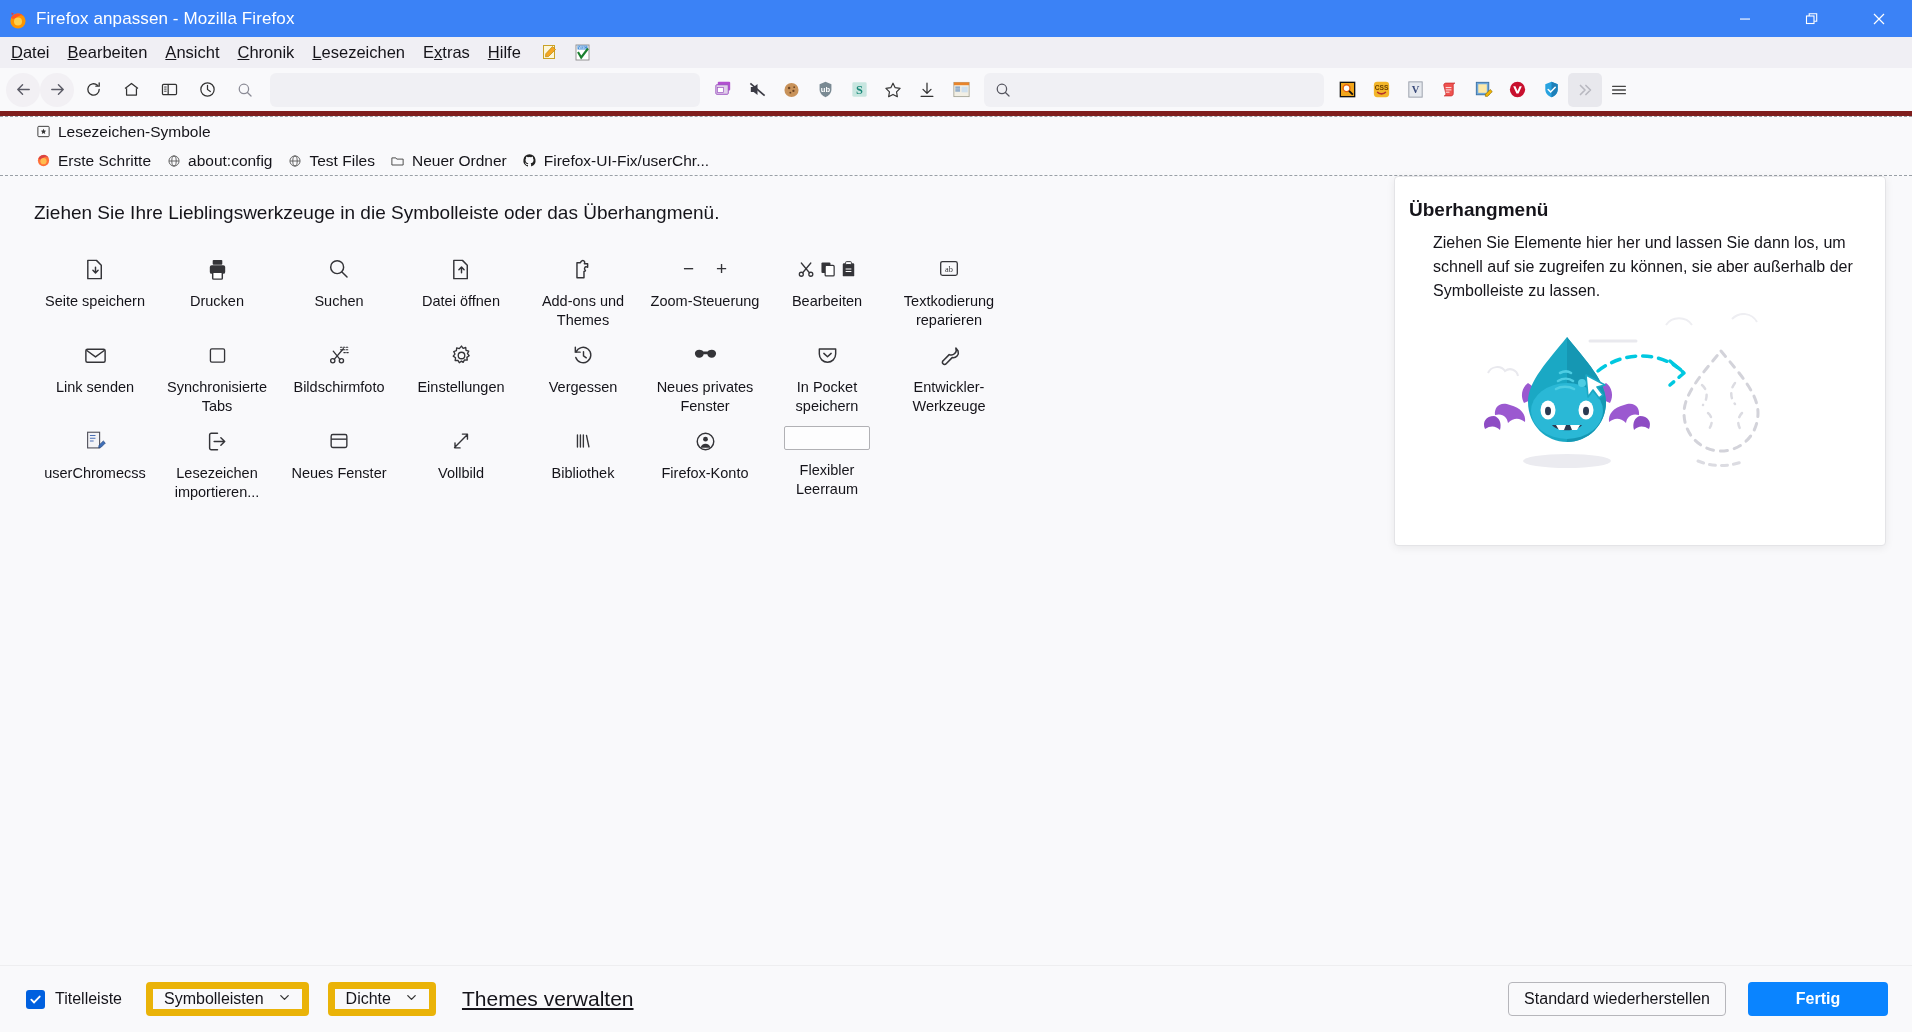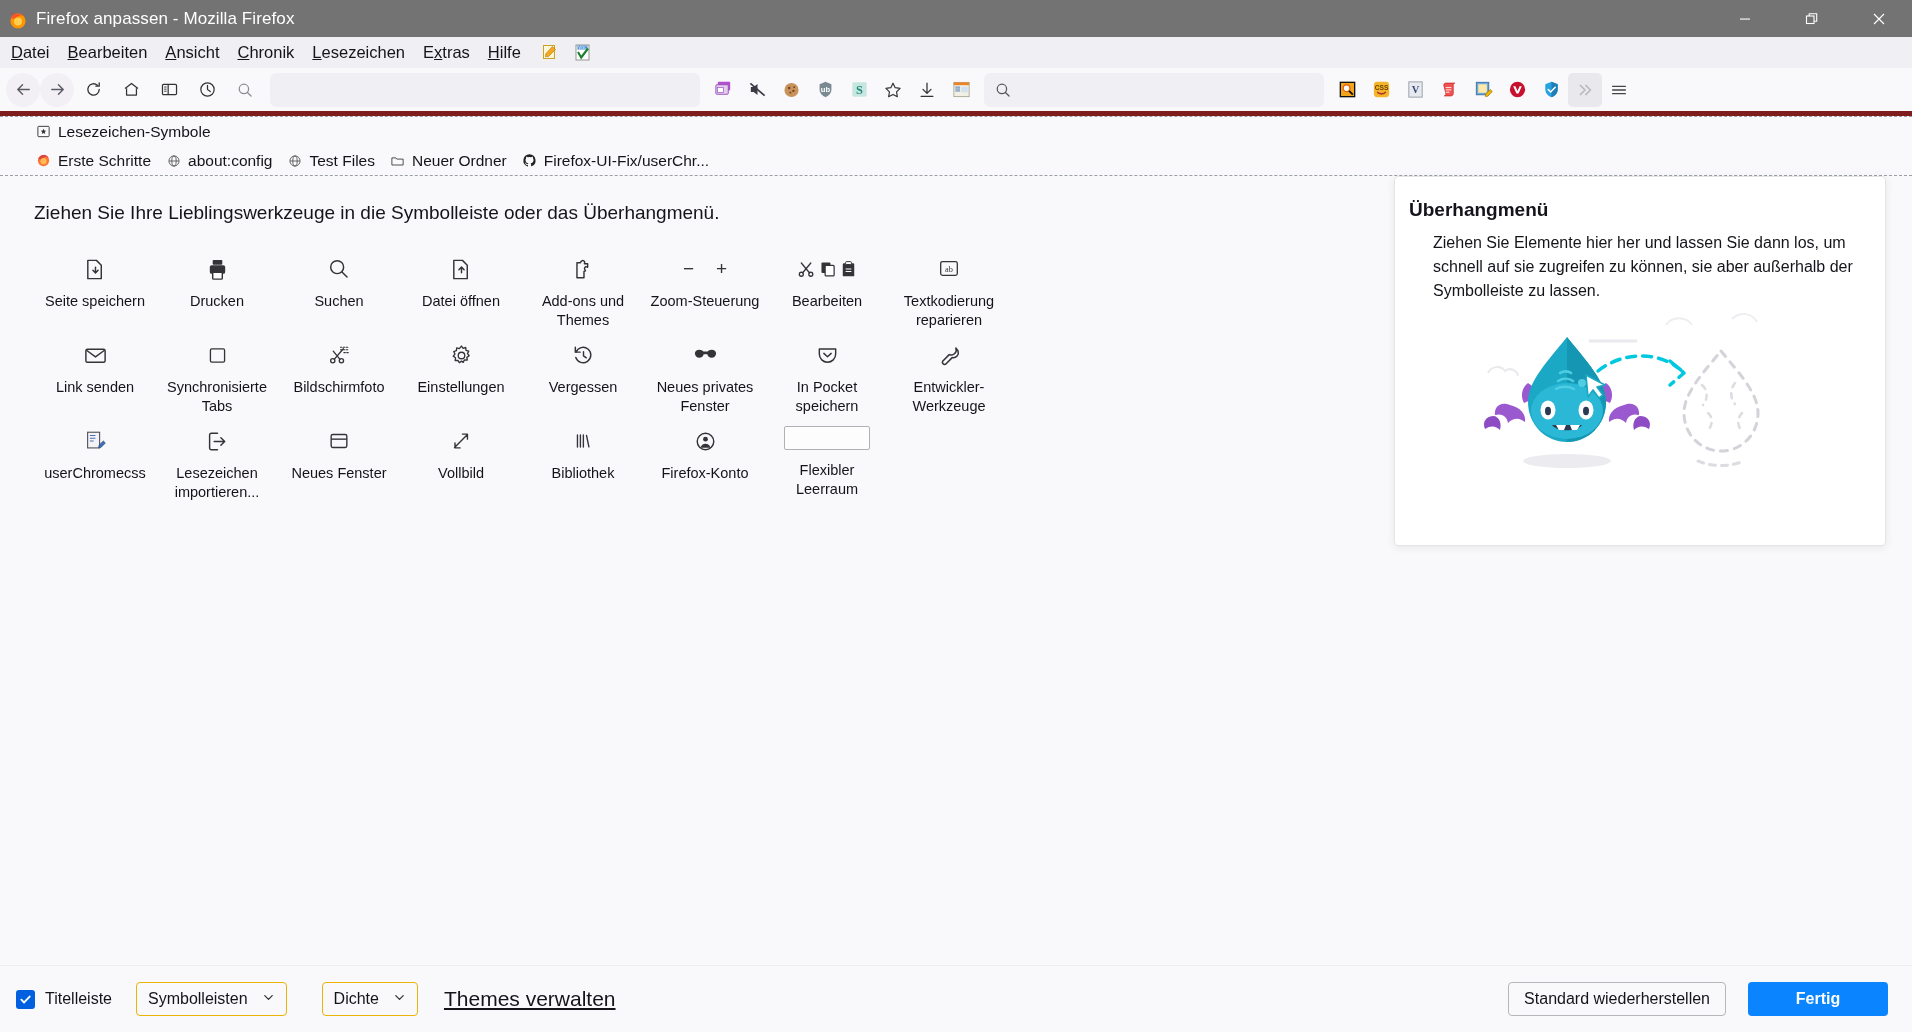--- a/index.html
+++ b/index.html
@@ -6,21 +6,21 @@
   html, body {
     width: 1912px; height: 1032px;
     font-family: "Liberation Sans", sans-serif;
     background: #f9f9fb;
     overflow: hidden;
   }
 
   
   .titlebar {
     height: 37px;
-    background: #737373;
+    background: #3b82f6;
     display: flex;
     align-items: center;
     color: #ffffff;
   }
   .tb-logo { width: 26px; height: 18px; margin-left: 8px; position: relative; }
   .tb-logo svg { display:block; }
   .tb-title { font-size: 17px; letter-spacing: .1px; margin-left: 2px; }
   .tb-spacer { flex: 1; }
   .winbtn {
     width: 67px; height: 37px;
@@ -172,34 +172,34 @@
   .panel-desc { font-size: 16px; color: #15141a; line-height: 1.5; margin-left: 24px; }
   .panel-art { display:flex; align-items:center; justify-content:center; margin-top: 10px; }
 
   
   .bottom {
     height: 67px;
     background: #f9f9fb;
     border-top: 1px solid #eeeef0;
     display: flex;
     align-items: center;
-    padding: 0 24px 0 16px;
+    padding: 0 24px 0 26px;
   }
   .chk-wrap { display: flex; align-items: center; gap: 10px; }
   .chk {
     width: 19px; height: 19px;
     background: #0060df;
     border-radius: 3px;
     display: flex; align-items: center; justify-content: center;
   }
   .chk-label { font-size: 16px; color: #15141a; }
   .sel {
     height: 34px;
     background: #f9f9fb;
-    border: 1px solid #eab308;
+    border: 7px solid #eab308;
     border-radius: 4px;
     display: flex; align-items: center;
     padding: 0 11px;
     gap: 14px;
     font-size: 16px;
     color: #15141a;
     margin-left: 24px;
   }
   .link-themes {
     font-size: 21px;
@@ -816,21 +816,21 @@
 
   <span class="sel">
     <span>Symbolleisten</span>
     <span>
       <svg width="13" height="13" viewBox="0 0 14 14" fill="none" stroke="#333" stroke-width="1.4" stroke-linecap="round" stroke-linejoin="round">
           <path d="M3 5l4 4 4-4"></path>
         </svg>
     </span>
   </span>
 
-  <span class="sel" style="margin-left:35px;">
+  <span class="sel" style="margin-left:19px;">
     <span>Dichte</span>
     <span>
       <svg width="13" height="13" viewBox="0 0 14 14" fill="none" stroke="#333" stroke-width="1.4" stroke-linecap="round" stroke-linejoin="round">
           <path d="M3 5l4 4 4-4"></path>
         </svg>
     </span>
   </span>
 
   <span class="link-themes">Themes verwalten</span>
 

